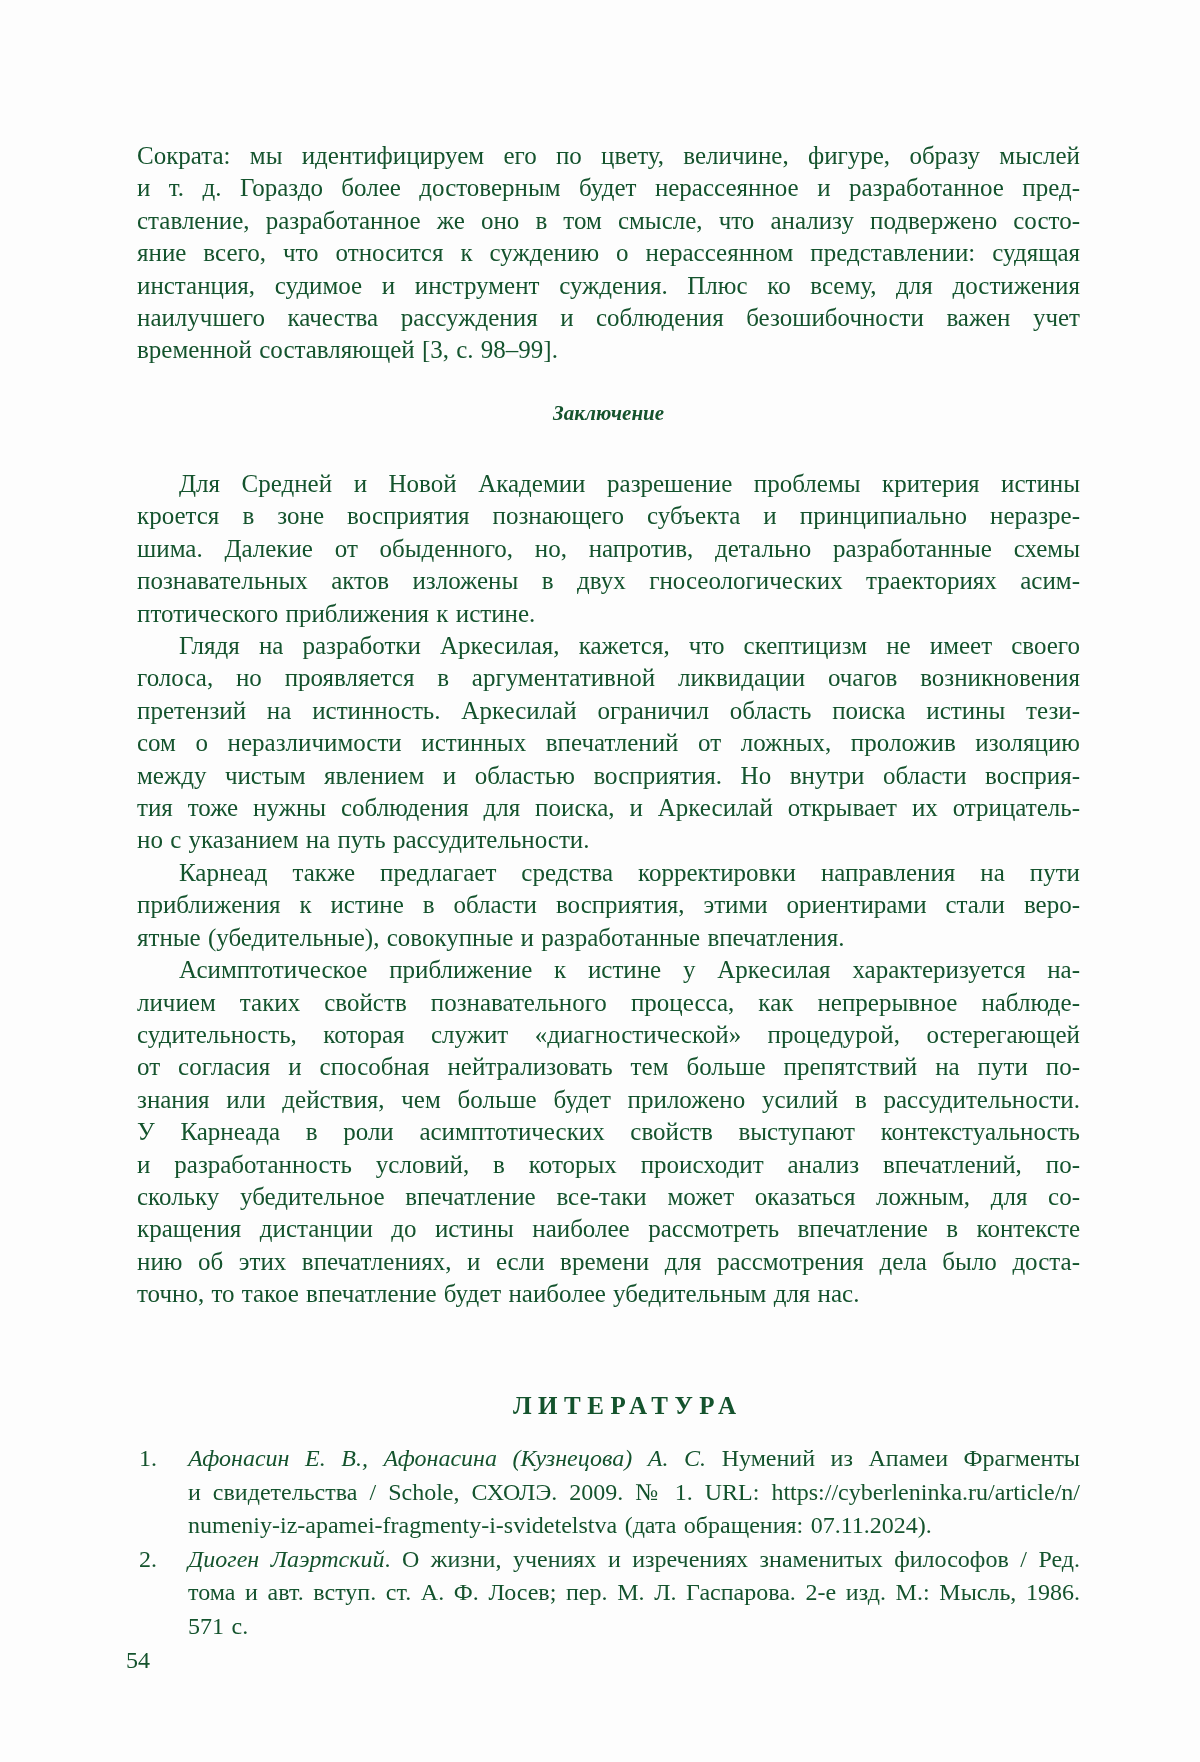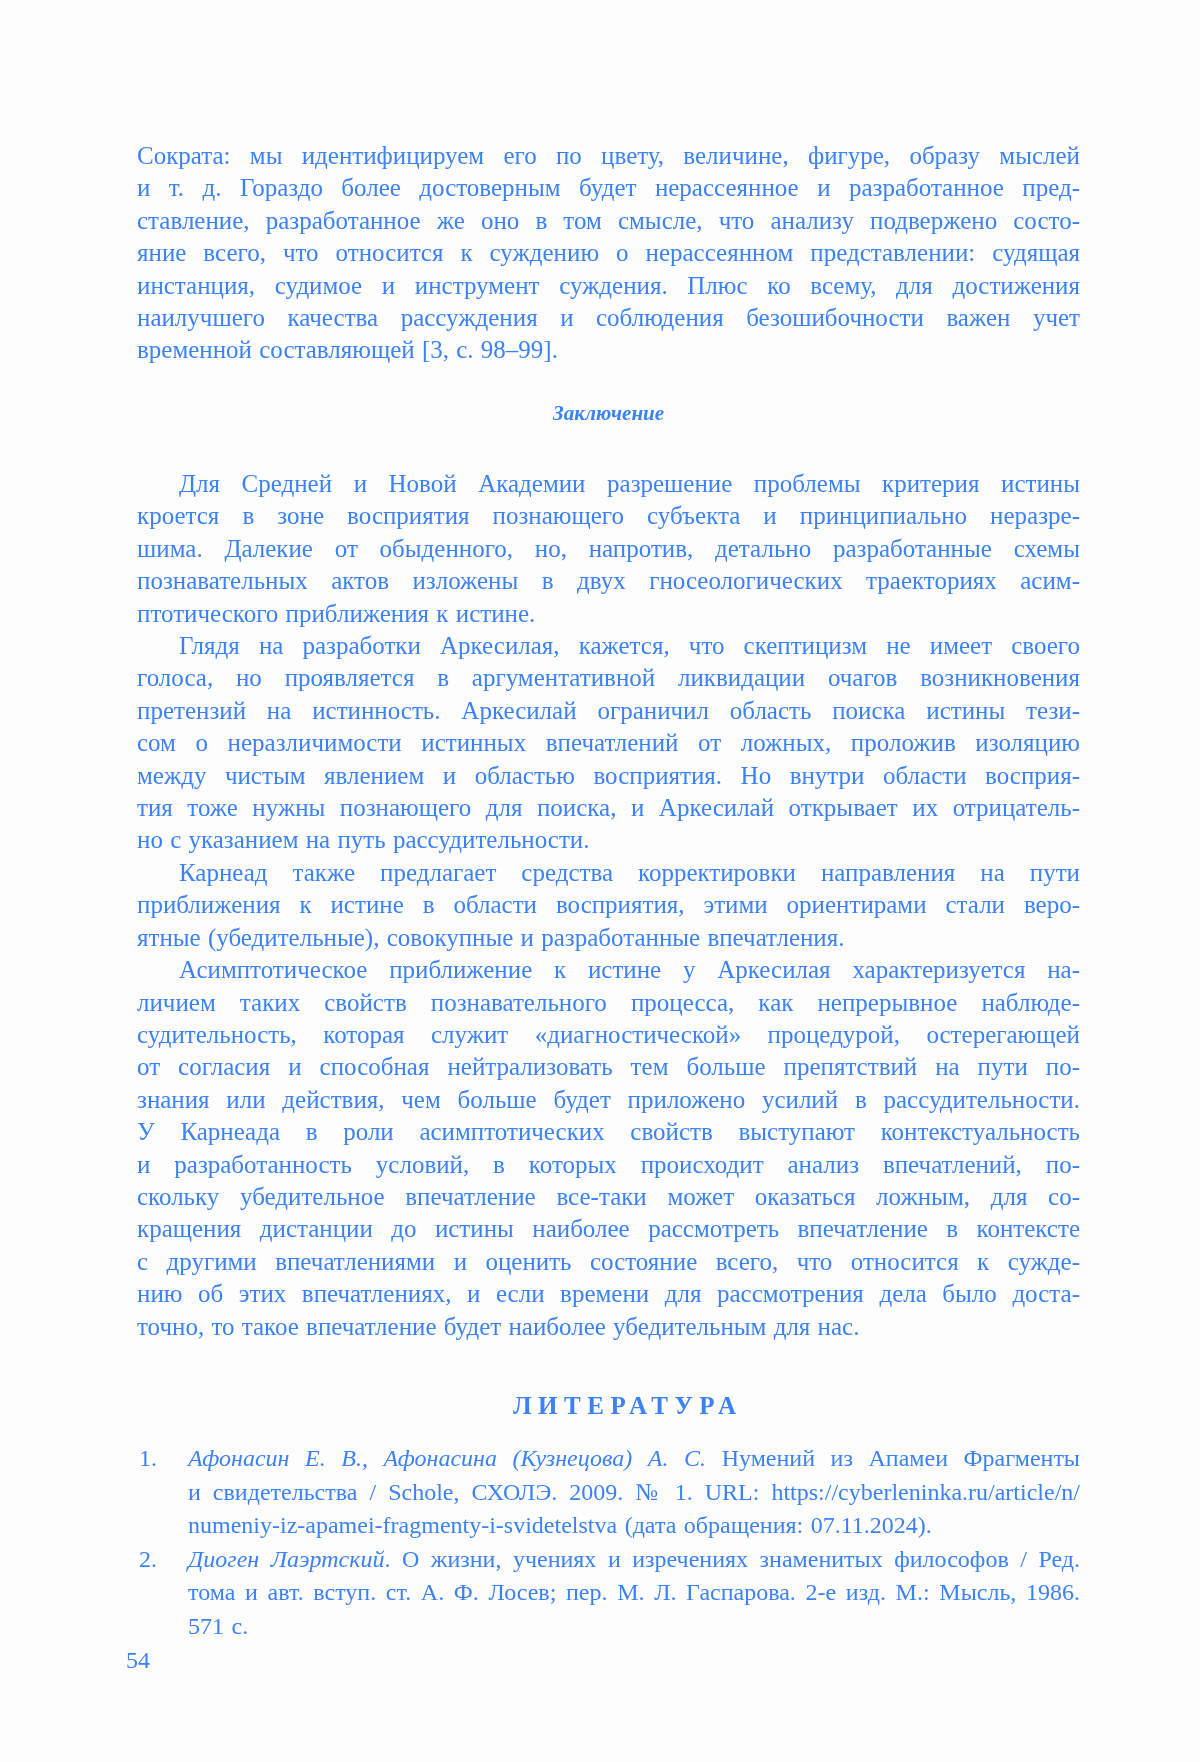--- a/index.html
+++ b/index.html
@@ -2,21 +2,21 @@
 <html lang="ru"><head>
 <meta charset="utf-8">
 <style>
   html, body { margin: 0; padding: 0; background: #ffffff; }
   .page {
     position: relative;
     width: 1200px;
     height: 1762px;
     background: #fdfdfd;
     font-family: "Liberation Serif", "DejaVu Serif", serif;
-    color: #3b82f6;
+    color: #14532d;
     overflow: hidden;
   }
   .col { position: absolute; left: 137px; width: 943px; }
   .ln {
     font-size: 25px;
     line-height: 32.4px;
     text-align: justify;
     text-align-last: justify;
     word-spacing: 1px;
   }
@@ -83,35 +83,34 @@
       <div class="ln indent">Для Средней и Новой Академии разрешение проблемы критерия истины</div>
       <div class="ln">кроется в зоне восприятия познающего субъекта и принципиально неразре-</div>
       <div class="ln">шима. Далекие от обыденного, но, напротив, детально разработанные схемы</div>
       <div class="ln">познавательных актов изложены в двух гносеологических траекториях асим-</div>
       <div class="ln last">птотического приближения к истине.</div>
       <div class="ln indent">Глядя на разработки Аркесилая, кажется, что скептицизм не имеет своего</div>
       <div class="ln">голоса, но проявляется в аргументативной ликвидации очагов возникновения</div>
       <div class="ln">претензий на истинность. Аркесилай ограничил область поиска истины тези-</div>
       <div class="ln">сом о неразличимости истинных впечатлений от ложных, проложив изоляцию</div>
       <div class="ln">между чистым явлением и областью восприятия. Но внутри области восприя-</div>
-      <div class="ln">тия тоже нужны познающего для поиска, и Аркесилай открывает их отрицатель-</div>
+      <div class="ln">тия тоже нужны соблюдения для поиска, и Аркесилай открывает их отрицатель-</div>
       <div class="ln last">но с указанием на путь рассудительности.</div>
       <div class="ln indent">Карнеад также предлагает средства корректировки направления на пути</div>
       <div class="ln">приближения к истине в области восприятия, этими ориентирами стали веро-</div>
       <div class="ln last">ятные (убедительные), совокупные и разработанные впечатления.</div>
       <div class="ln indent">Асимптотическое приближение к истине у Аркесилая характеризуется на-</div>
       <div class="ln">личием таких свойств познавательного процесса, как непрерывное наблюде-</div>
       <div class="ln">судительность, которая служит «диагностической» процедурой, остерегающей</div>
       <div class="ln">от согласия и способная нейтрализовать тем больше препятствий на пути по-</div>
       <div class="ln">знания или действия, чем больше будет приложено усилий в рассудительности.</div>
       <div class="ln">У Карнеада в роли асимптотических свойств выступают контекстуальность</div>
       <div class="ln">и разработанность условий, в которых происходит анализ впечатлений, по-</div>
       <div class="ln">скольку убедительное впечатление все-таки может оказаться ложным, для со-</div>
       <div class="ln">кращения дистанции до истины наиболее рассмотреть впечатление в контексте</div>
-      <div class="ln">с другими впечатлениями и оценить состояние всего, что относится к сужде-</div>
       <div class="ln">нию об этих впечатлениях, и если времени для рассмотрения дела было доста-</div>
       <div class="ln last">точно, то такое впечатление будет наиболее убедительным для нас.</div>
     </section>
 
   <h2 class="col" id="literature-heading">ЛИТЕРАТУРА</h2>
 
   <section class="col" id="references">
       <div class="ref">
         <span class="num">1.</span>
         <div class="ln"><span class="it">Афонасин Е. В., Афонасина (Кузнецова) А. С.</span><span> Нумений из Апамеи Фрагменты</span></div>

